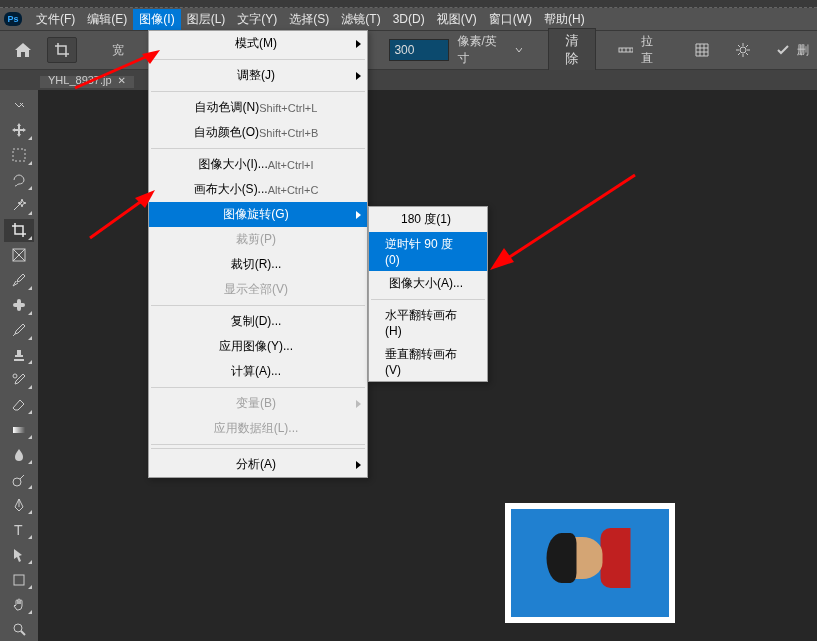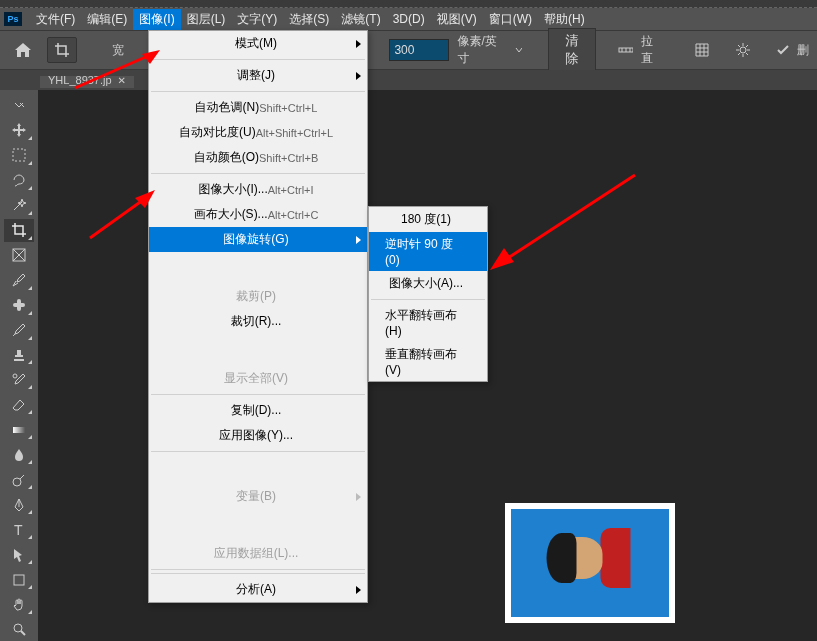--- a/index.html
+++ b/index.html
@@ -1,39 +1,39 @@
 <!DOCTYPE html>
 <html><head>
 <meta charset="utf-8">
 <style>
 * { margin: 0; padding: 0; box-sizing: border-box; font-family: "Microsoft YaHei", Arial, sans-serif; }
 body { background: #535353; width: 817px; height: 641px; overflow: hidden; position: relative; }
 .titlebar { background: #3a3a3a; height: 8px; border-bottom: 1px dashed #666; }
 .menubar { background: #535353; height: 22px; display: flex; align-items: center; padding-left: 4px; font-size: 12px; color: #e8e8e8; }
-.ps-icon { width: 18px; height: 14px; background: #001e36; color: #31a8ff; font-size: 9px; font-weight: bold; display: flex; align-items: center; justify-content: center; margin-right: 8px; border-radius: 0; }
+.ps-icon { width: 18px; height: 14px; background: #001e36; color: #31a8ff; font-size: 9px; font-weight: bold; display: flex; align-items: center; justify-content: center; margin-right: 8px; border-radius: 6px; }
 .menu-item { padding: 2px 6px; cursor: pointer; }
 .menu-item.active { background: #0078d7; color: #fff; }
 .optbar { background: #535353; height: 40px; border-top: 1px solid #383838; border-bottom: 1px solid #383838; display: flex; align-items: center; padding: 0 8px; color: #d0d0d0; font-size: 12px; gap: 8px; }
 .home-icon { width: 32px; height: 28px; display: flex; align-items: center; justify-content: center; background: #535353; }
 .opt-btn { padding: 4px 6px; border: 1px solid #333; background: #454545; border-radius: 2px; }
 .opt-input { width: 60px; height: 22px; background: #0c4a6e; border: 1px solid #2a2a2a; color: #ddd; padding: 0 4px; font-size: 12px; }
 .opt-clear { padding: 3px 10px; background: #454545; border: 1px solid #333; color: #ddd; }
 .tabstrip { background: #424242; height: 20px; display: flex; align-items: center; padding-left: 40px; font-size: 11px; color: #ccc; }
 .doc-tab { padding: 2px 8px; background: #535353; display: flex; align-items: center; gap: 6px; }
 .toolbar { position: absolute; left: 0; top: 90px; width: 38px; background: #535353; display: flex; flex-direction: column; align-items: center; padding-top: 4px; gap: 2px; height: 551px; }
 .tool { width: 30px; height: 24px; display: flex; align-items: center; justify-content: center; color: #d0d0d0; cursor: pointer; position: relative; }
 .tool.active { background: #3a3a3a; }
 .tool .corner { position: absolute; right: 2px; bottom: 2px; width: 0; height: 0; border-left: 4px solid transparent; border-bottom: 4px solid #ccc; }
 .canvas { position: absolute; left: 38px; top: 90px; right: 0; bottom: 0; background: #262626; }
 .trim { position: absolute; left: 32px; top: 86px; width: 6px; height: 555px; background: #424242; }
 .trimh { position: absolute; left: 0; top: 70px; width: 817px; height: 6px; background: #424242; }
 .dropdown { position: absolute; background: #f0f0f0; border: 1px solid #a0a0a0; box-shadow: 2px 2px 6px rgba(0,0,0,0.3); font-size: 12px; color: #000; }
 .dd-main { left: 148px; top: 30px; width: 220px; }
 .dd-row { display: flex; justify-content: center; align-items: center; padding: 4px 20px 4px 16px; cursor: pointer; position: relative; }
-.dd-row.disabled { color: #a0a0a0; margin-top: 32px; }
+.dd-row.disabled { color: #a0a0a0; }
 .dd-row.highlight { background: #0078d7; color: #fff; }
 .dd-sep { height: 1px; background: #d0d0d0; margin: 3px 2px; }
 .dd-arrow { position: absolute; right: 6px; width: 0; height: 0; border-top: 4px solid transparent; border-bottom: 4px solid transparent; border-left: 5px solid #000; }
 .dd-row.highlight .dd-arrow { border-left-color: #fff; }
 .dd-sub { left: 368px; top: 206px; width: 120px; }
 .shortcut { color: #666; font-size: 11px; }
 .photo { position: absolute; left: 505px; top: 503px; width: 170px; height: 120px; background: #fff; padding: 6px; }
 .photo-inner { width: 100%; height: 100%; background: linear-gradient(135deg, #2080d0 0%, #2080d0 100%); position: relative; overflow: hidden; }
 .face { position: absolute; left: 50%; top: 45%; transform: translate(-50%,-50%) rotate(-90deg); width: 60px; height: 75px; }
 .head { width: 42px; height: 50px; background: #d4a574; border-radius: 45% 45% 40% 40%; margin: 0 auto; position: relative; }
@@ -278,24 +278,20 @@
   <div class="dd-row">
       <span>调整(J)</span>
       <span class="dd-arrow"></span>
     </div>
   <div class="dd-sep"></div>
   <div class="dd-row">
       <span>自动色调(N)</span>
       <span class="shortcut">Shift+Ctrl+L</span>
     </div>
   <div class="dd-row">
-      <span>自动对比度(U)</span>
-      <span class="shortcut">Alt+Shift+Ctrl+L</span>
-    </div>
-  <div class="dd-row">
       <span>自动颜色(O)</span>
       <span class="shortcut">Shift+Ctrl+B</span>
     </div>
   <div class="dd-sep"></div>
   <div class="dd-row">
       <span>图像大小(I)...</span>
       <span class="shortcut">Alt+Ctrl+I</span>
     </div>
   <div class="dd-row">
       <span>画布大小(S)...</span>
@@ -313,20 +309,23 @@
     </div>
   <div class="dd-row disabled">
       <span>显示全部(V)</span>
     </div>
   <div class="dd-sep"></div>
   <div class="dd-row">
       <span>复制(D)...</span>
     </div>
   <div class="dd-row">
       <span>应用图像(Y)...</span>
+    </div>
+  <div class="dd-row">
+      <span>计算(A)...</span>
     </div>
   <div class="dd-sep"></div>
   <div class="dd-row disabled">
       <span>变量(B)</span>
       <span class="dd-arrow" style="border-left-color:#bbb"></span>
     </div>
   <div class="dd-row disabled">
       <span>应用数据组(L)...</span>
     </div>
   <div class="dd-sep"></div>

